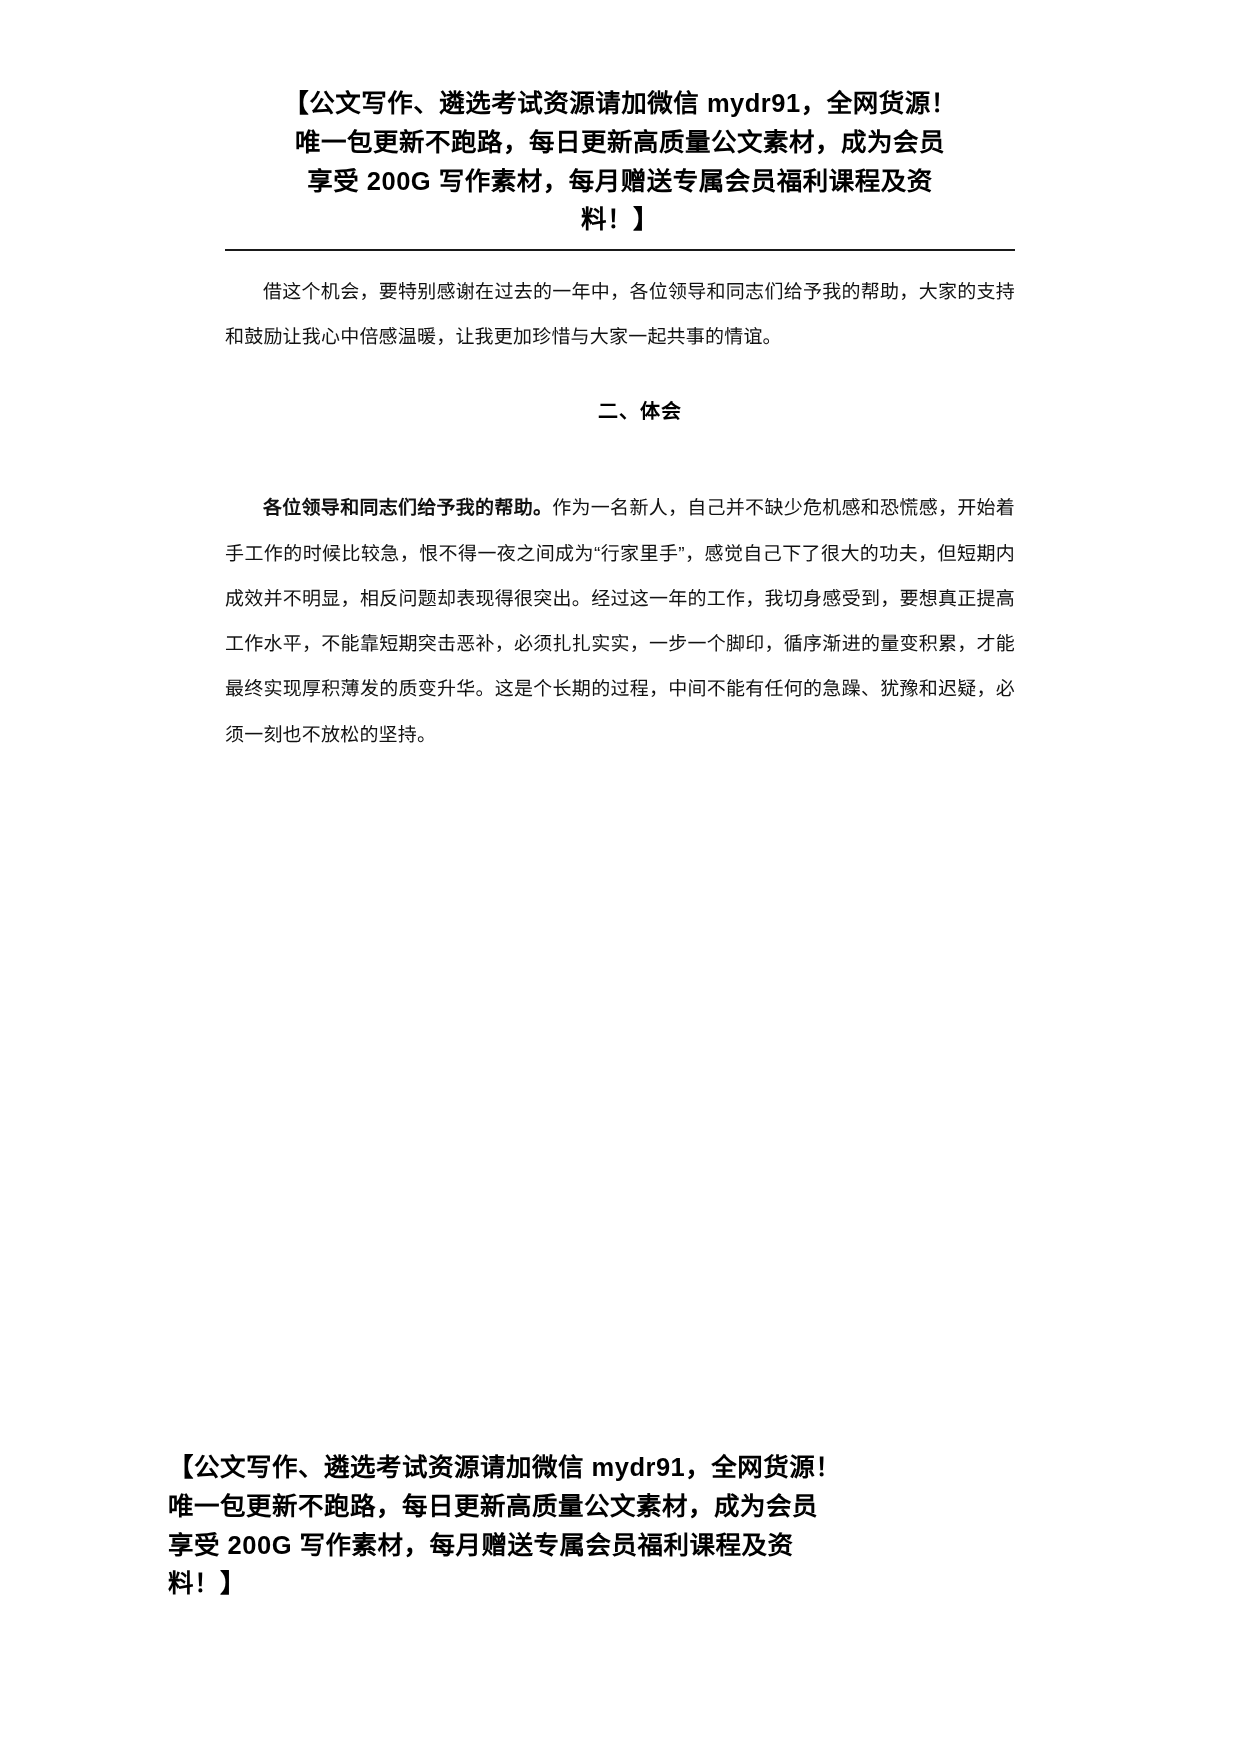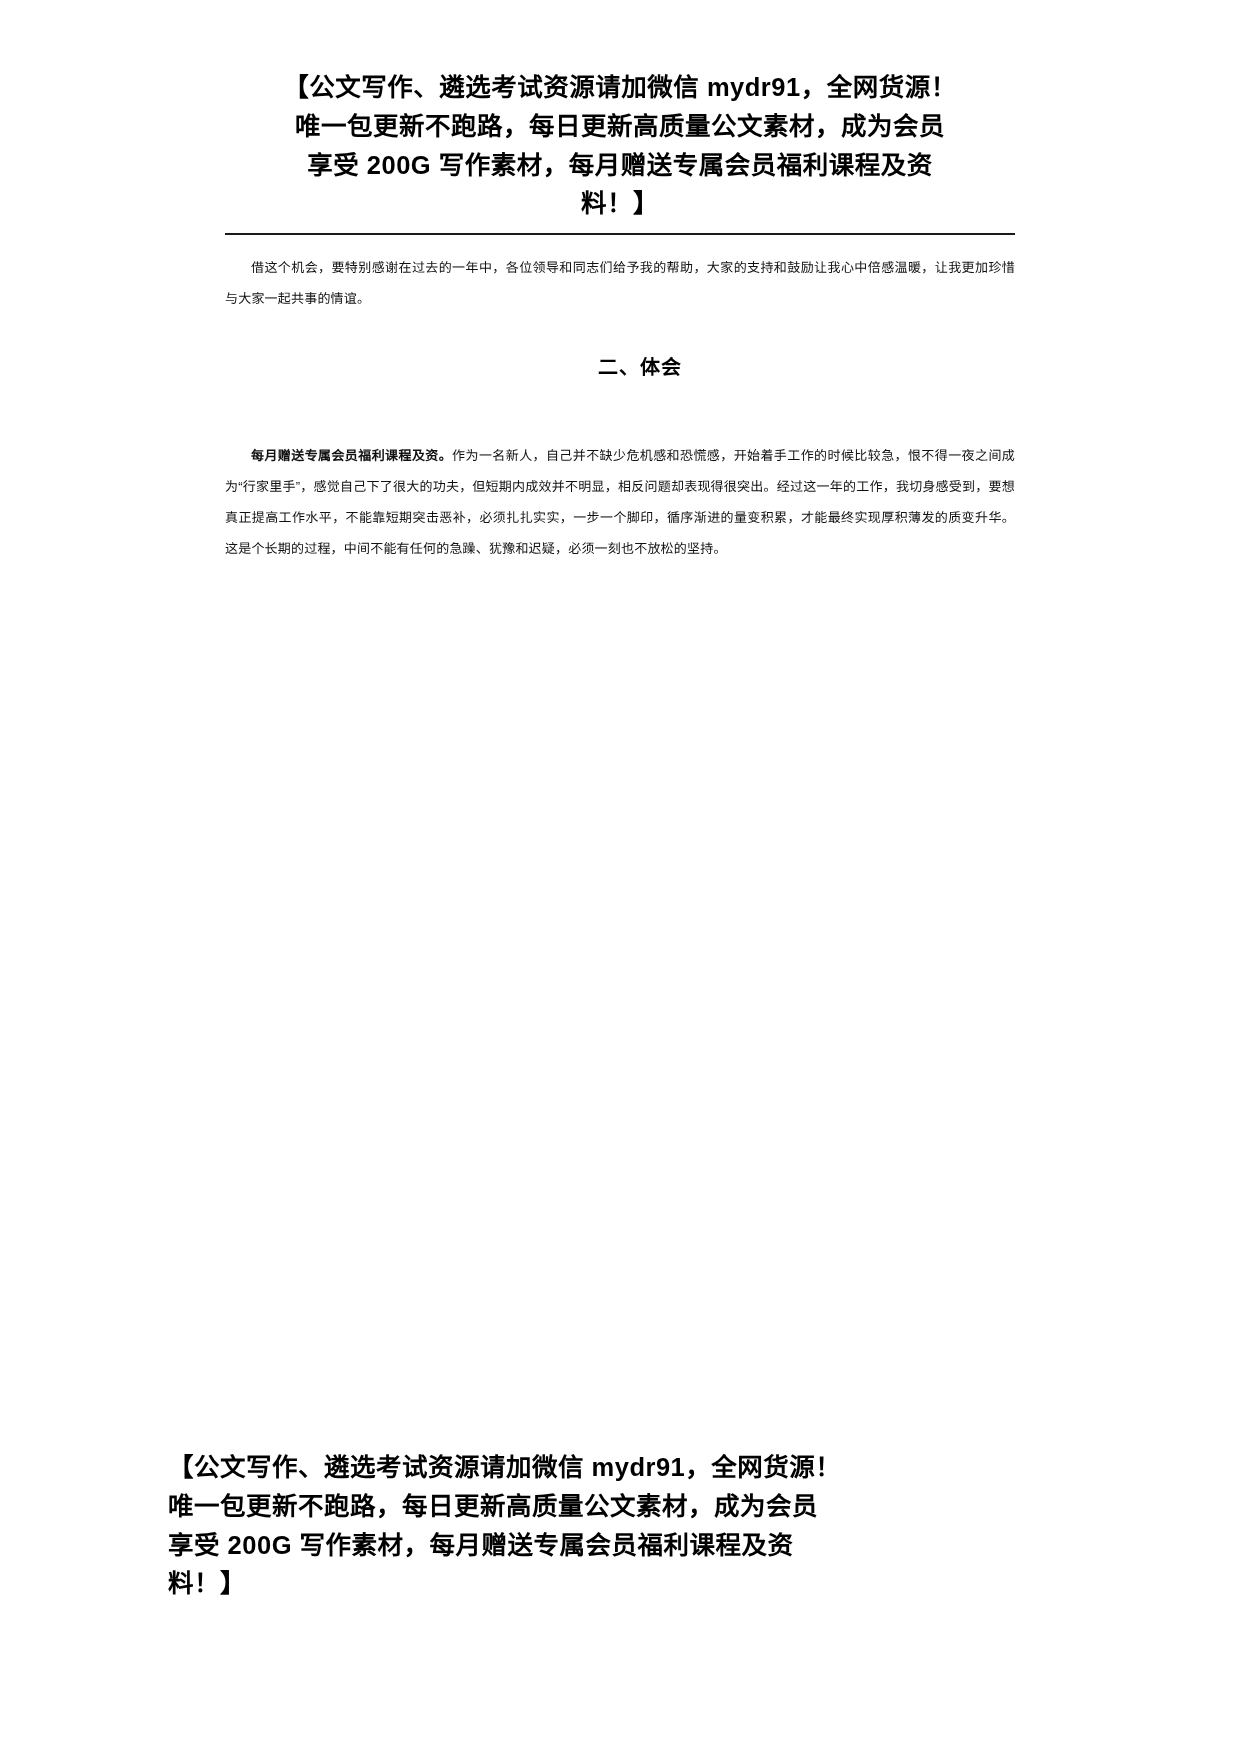--- a/index.html
+++ b/index.html
@@ -13,21 +13,21 @@
     height: 1754px;
     font-family: "Liberation Sans", "DejaVu Sans", sans-serif;
     color: #000000;
     -webkit-font-smoothing: antialiased;
   }
   .page {
     position: relative;
     width: 1240px;
     height: 1754px;
     box-sizing: border-box;
-    padding: 0;
+    padding: 16px;
     overflow: hidden;
   }
 
   
   .header-banner {
     width: 790px;
     margin: 0 auto;
     padding-top: 68px;
     text-align: center;
     font-weight: bold;
@@ -48,21 +48,21 @@
   }
 
   
   .content {
     width: 790px;
     margin: 0 auto;
     padding-top: 18px;
   }
   p.para {
     margin: 0 0 0 0;
-    font-size: 13px;
+    font-size: 19px;
     line-height: 2.38;
     text-align: justify;
     text-justify: inter-ideograph;
     letter-spacing: 0.2px;
     color: #111;
   }
   p.indent {
     text-indent: 2em;
   }
   .gap-s { height: 22px; }
@@ -119,21 +119,21 @@
 
     <div class="gap-m"></div>
 
     <p class="subhead">二、体会</p>
 
     <div class="gap-s"></div>
 
 
     <div class="gap-m"></div>
 
-    <p class="para indent"><span class="lead">每月赠送专属会员福利课程及资。</span><span>作为一名新人，自己并不缺少危机感和恐慌感，开始着手工作的时候比较急，恨不得一夜之间成为“行家里手”，感觉自己下了很大的功夫，但短期内成效并不明显，相反问题却表现得很突出。经过这一年的工作，我切身感受到，要想真正提高工作水平，不能靠短期突击恶补，必须扎扎实实，一步一个脚印，循序渐进的量变积累，才能最终实现厚积薄发的质变升华。这是个长期的过程，中间不能有任何的急躁、犹豫和迟疑，必须一刻也不放松的坚持。</span></p>
+    <p class="para indent"><span class="lead">各位领导和同志们给予我的帮助。</span><span>作为一名新人，自己并不缺少危机感和恐慌感，开始着手工作的时候比较急，恨不得一夜之间成为“行家里手”，感觉自己下了很大的功夫，但短期内成效并不明显，相反问题却表现得很突出。经过这一年的工作，我切身感受到，要想真正提高工作水平，不能靠短期突击恶补，必须扎扎实实，一步一个脚印，循序渐进的量变积累，才能最终实现厚积薄发的质变升华。这是个长期的过程，中间不能有任何的急躁、犹豫和迟疑，必须一刻也不放松的坚持。</span></p>
 
     <div class="gap-m"></div>
 
 
   </div>
 
   <div class="footer-banner">
     <span class="line">【公文写作、遴选考试资源请加微信 mydr91，全网货源！</span>
     <span class="line">唯一包更新不跑路，每日更新高质量公文素材，成为会员</span>
     <span class="line">享受 200G 写作素材，每月赠送专属会员福利课程及资</span>

